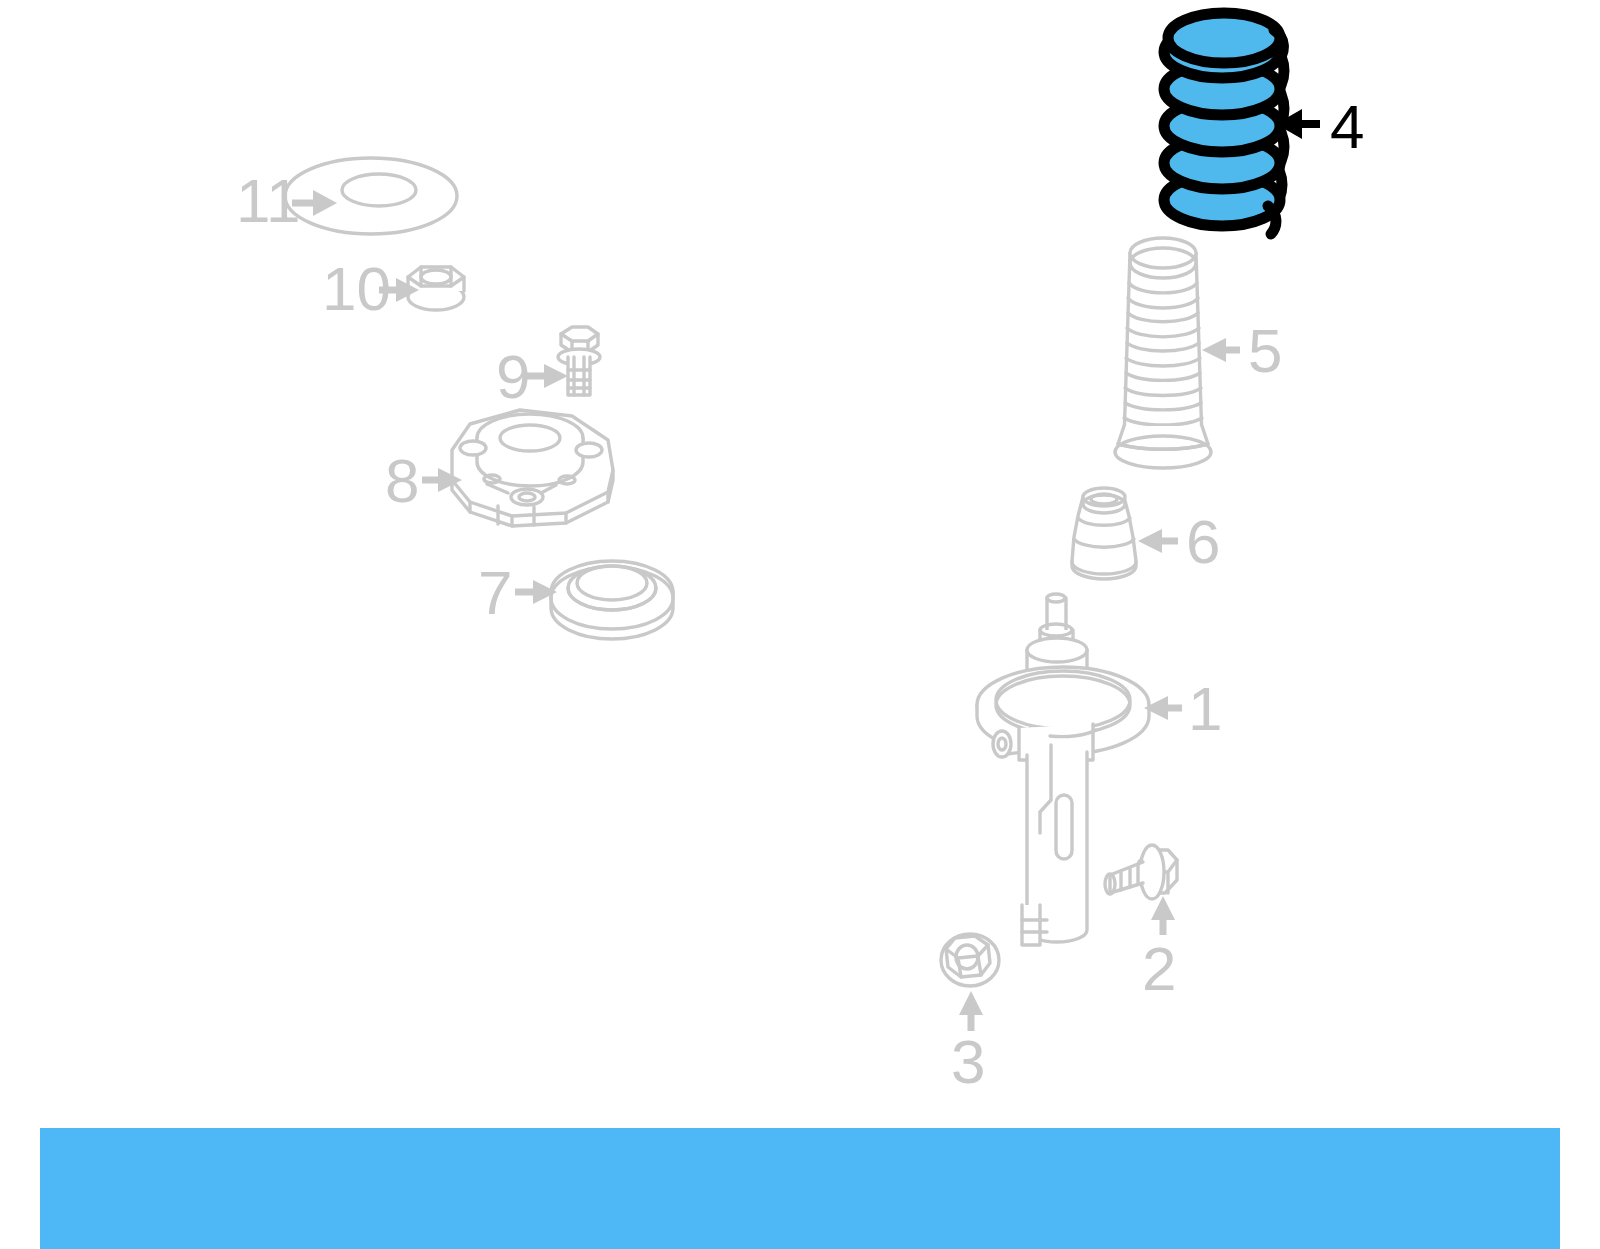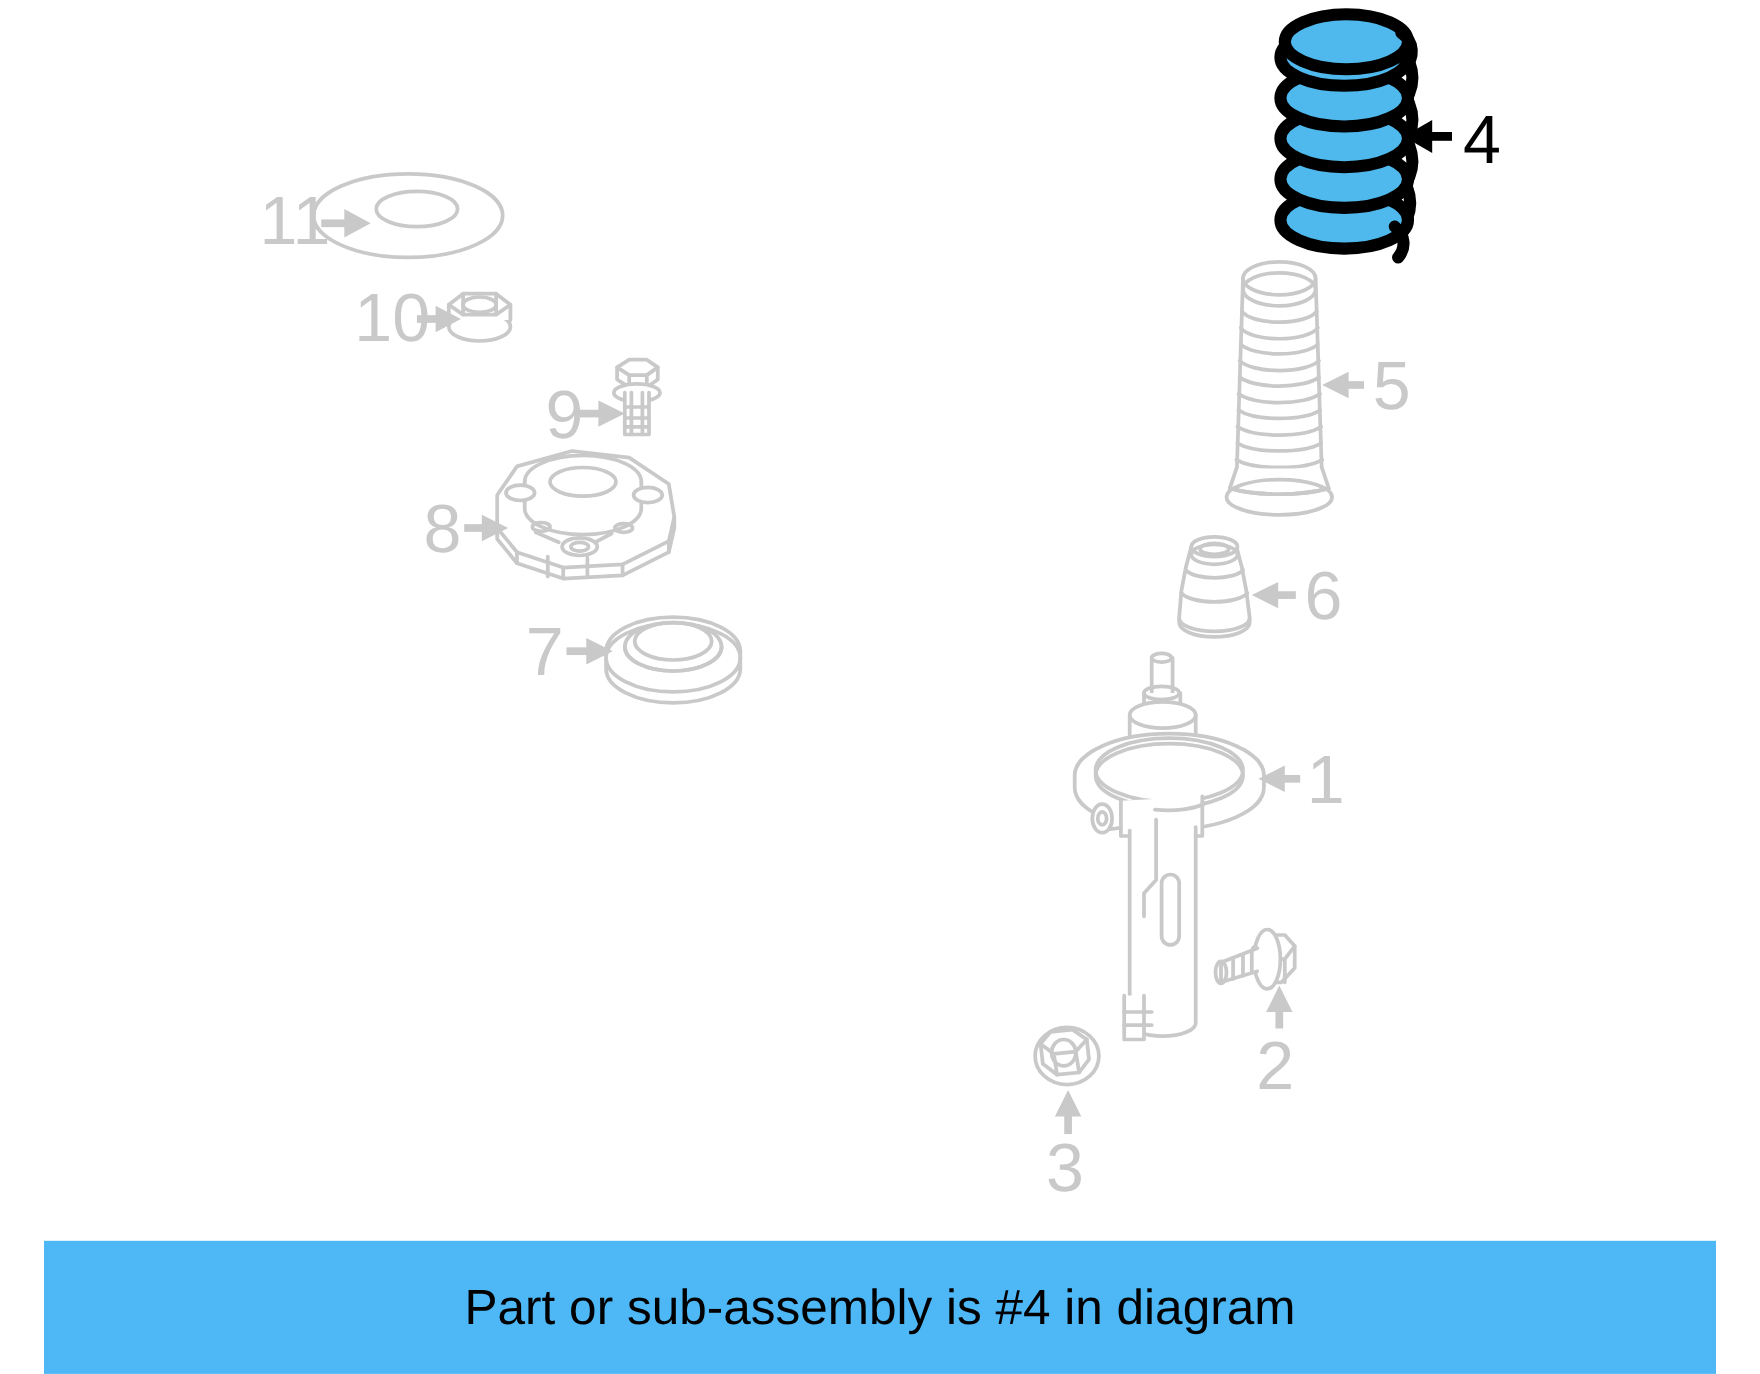--- a/index.html
+++ b/index.html
@@ -321,16 +321,15 @@
     </g>
     <g>
       <line class="arrow-black-line" x1="1320" y1="124" x2="1300" y2="124"></line>
       <polygon class="arrow-black" points="1302,109 1276,124 1302,139"></polygon>
     </g>
     <text class="lbl-black" x="1330" y="148">4</text>
 
   </svg>
 
   <div class="banner">
-    <div class="banner-line">Part or sub-assembly is #4 in diagram</div>
   </div>
 
 </div>
 
 </body></html>

